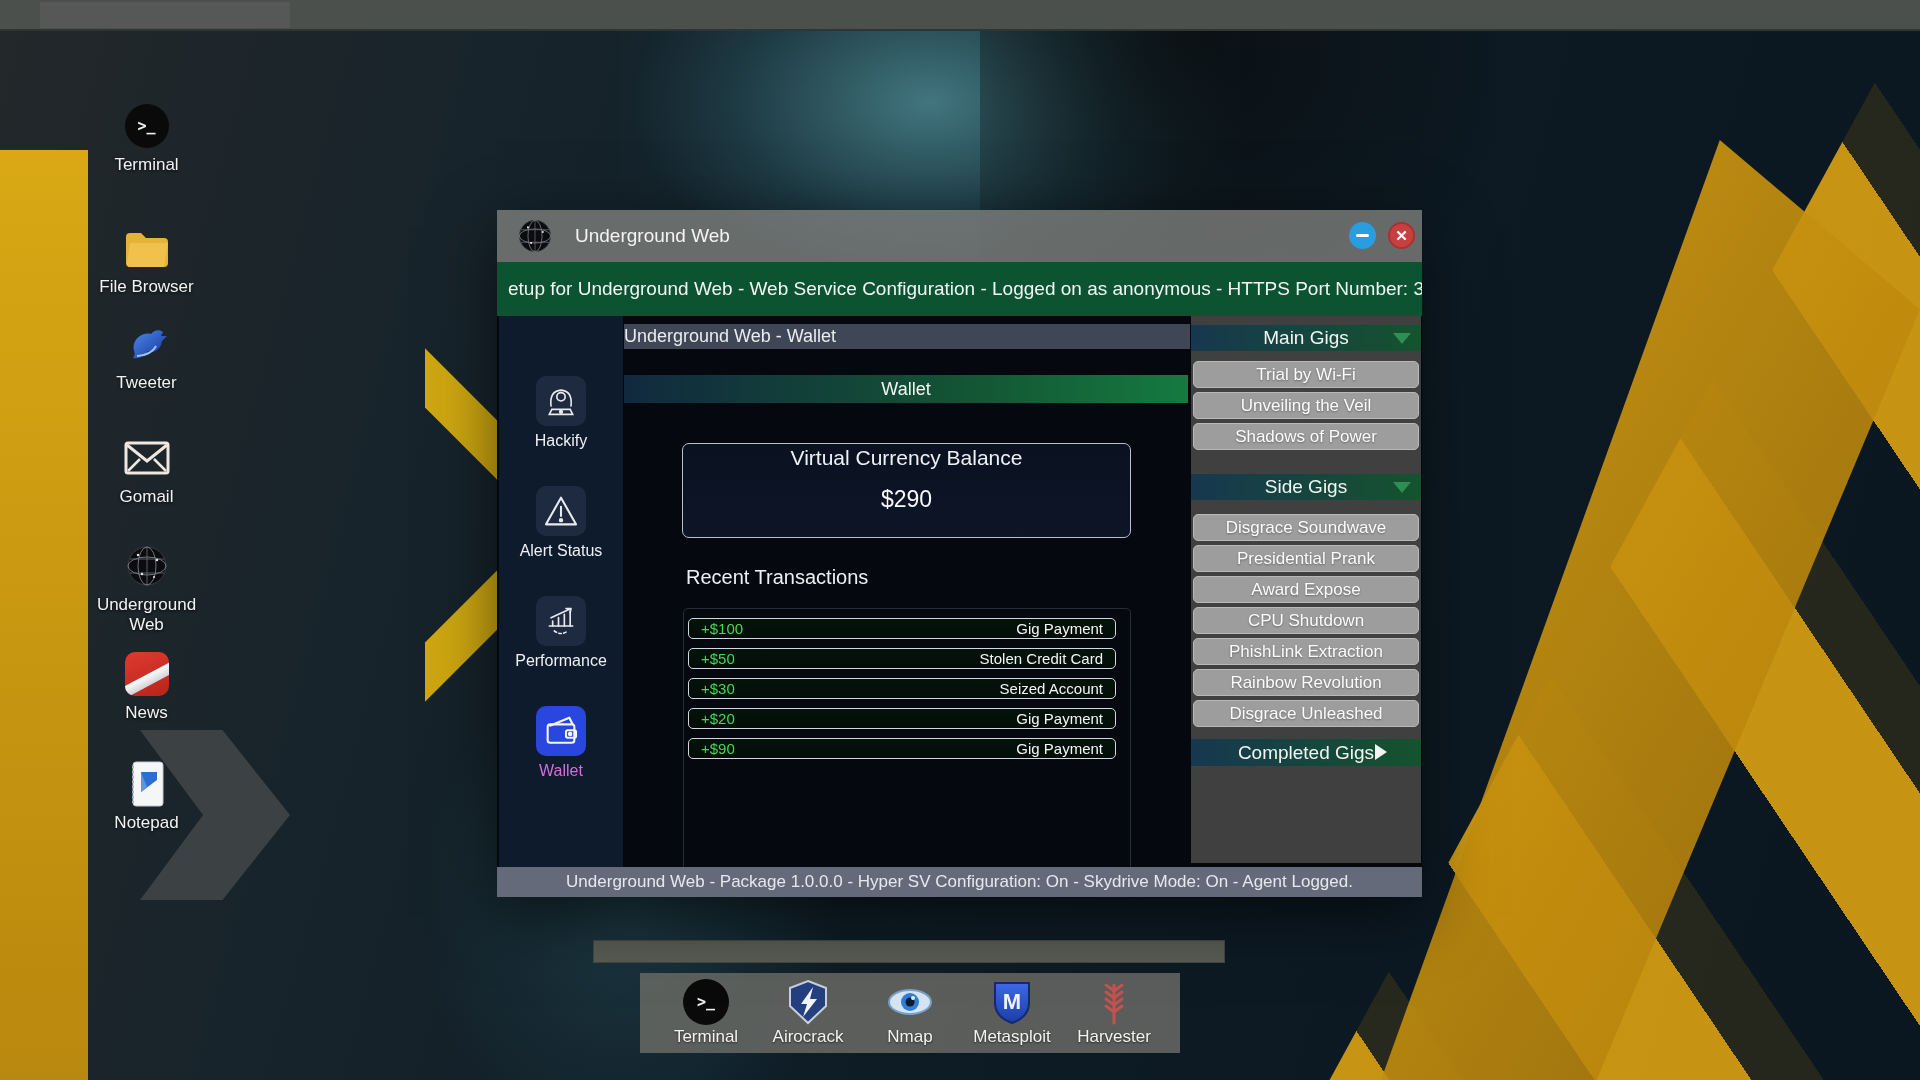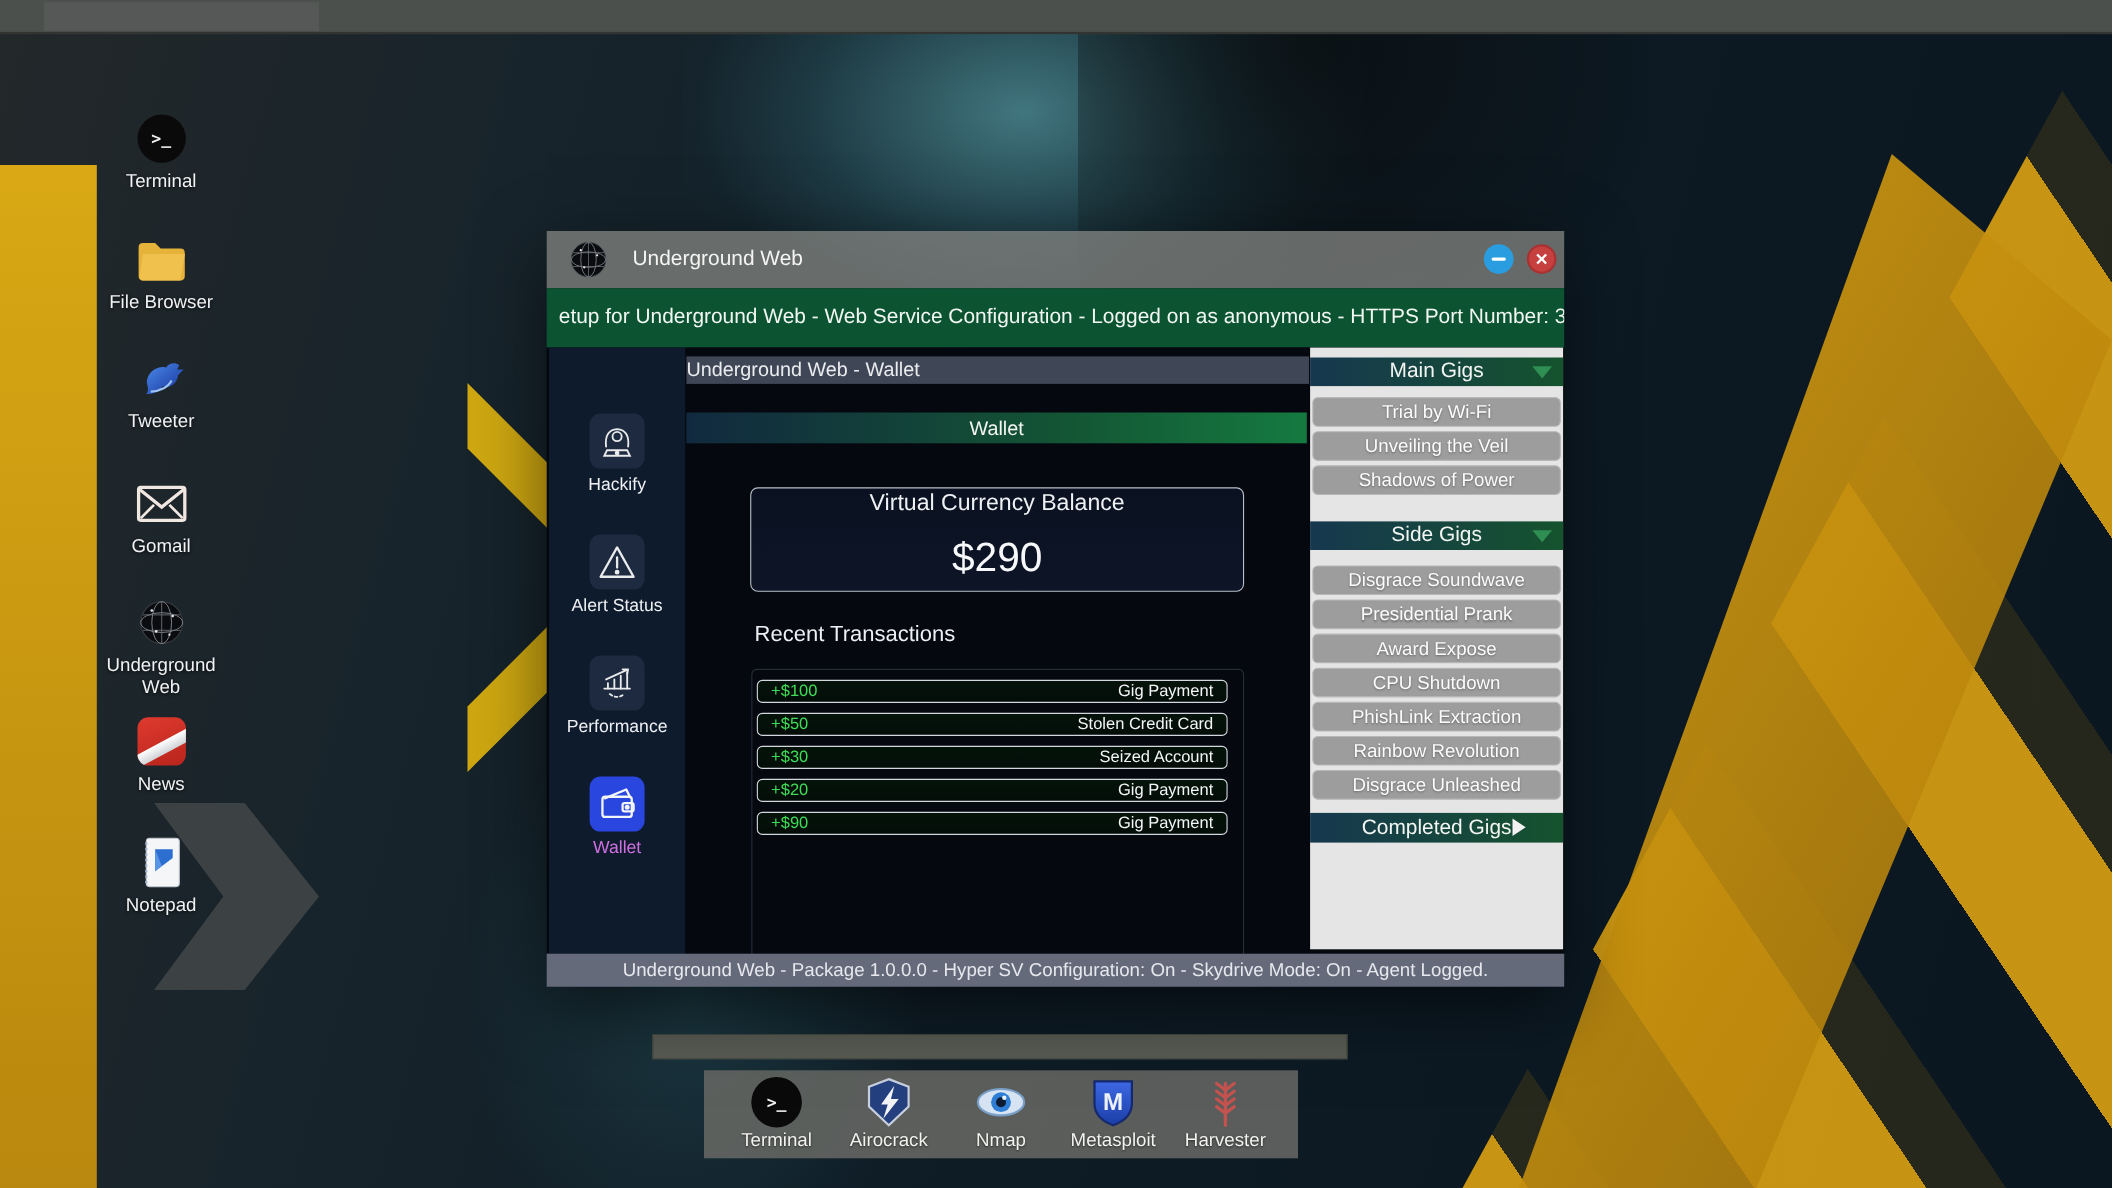--- a/index.html
+++ b/index.html
@@ -93,33 +93,33 @@
   .content-header { position:absolute; left:0; right:0; top:8px; height:25px; background:#3f4757;
                     color:#eaecee; font-size:18px; display:flex; align-items:center; padding-left:0; }
   .wallet-bar { position:absolute; left:0; right:2px; top:59px; height:28px;
                 background:linear-gradient(90deg,#11293f 0%,#135434 60%,#157a40 100%);
                 color:#f4f6f4; font-size:18px; display:flex; align-items:center; justify-content:center; }
   .balance-box { position:absolute; left:58px; top:127px; width:449px; height:95px;
                  border:1px solid #b9c0cb; border-radius:7px;
                  background:linear-gradient(180deg,#0a1120,#0d1527);
                  display:flex; flex-direction:column; align-items:center; padding-top:2px; }
   .balance-label { color:#eef1f4; font-size:21px; }
-  .balance-value { color:#f6f8fa; font-size:37px; margin-top:16px; }
+  .balance-value { color:#f6f8fa; font-size:23px; margin-top:16px; }
   .tx-title { position:absolute; left:62px; top:250px; color:#edf0f3; font-size:20px; }
   .tx-box { position:absolute; left:59px; top:292px; width:448px; height:274px;
             border:1px solid #262c39; border-radius:5px; padding:9px 14px 0 4px; }
   .tx-row { height:21px; margin-bottom:9px; border:1px solid #d4d8de; border-radius:5px;
             background:linear-gradient(180deg,#04130a,#030d08);
             display:flex; align-items:center; justify-content:space-between; padding:0 12px;
             font-size:15px; }
   .tx-amt { color:#3edc56; }
   .tx-src { color:#f3f5f7; }
 
   
-  .gigs { position:absolute; left:694px; top:0; bottom:4px; width:230px; background:#e5e5e5;
+  .gigs { position:absolute; left:694px; top:0; bottom:4px; width:230px; background:#404040;
           display:flex; flex-direction:column; }
   .gig-header { position:relative; height:26px; margin:0;
                 background:linear-gradient(90deg,#16384f,#15532e);
                 color:#f2f5f2; font-size:19px; display:flex; align-items:center; justify-content:center; }
   .gh-main { margin-top:9px; }
   .gh-side { margin-top:20px; }
   .gh-done { margin-top:8px; height:27px; }
   .tri-down { position:absolute; right:10px; top:8px; width:0; height:0;
               border-left:9px solid transparent; border-right:9px solid transparent;
               border-top:11px solid #2f8e51; }
@@ -157,21 +157,21 @@
     <div class="topbar-seg"></div>
   </div>
 
   <div class="desk-icon" style="top:102px">
     <div class="di-art">
         <div class="term-circle">&gt;_</div>
       </div>
     <span class="di-label">Terminal</span>
   </div>
 
-  <div class="desk-icon" style="top:212px">
+  <div class="desk-icon" style="top:224px">
     <div class="di-art">
       <svg width="50" height="42" viewBox="0 0 50 42">
         <path d="M4 10 Q4 6 8 6 H19 L24 11 H42 Q46 11 46 15 V36 Q46 40 42 40 H8 Q4 40 4 36 Z" fill="#e5b23a"></path>
         <path d="M8 16 H46 L42 40 H8 Q5 40 5 36 Z" fill="#f0c14c"></path>
       </svg>
     </div>
     <span class="di-label">File Browser</span>
   </div>
 
   <div class="desk-icon" style="top:320px">

